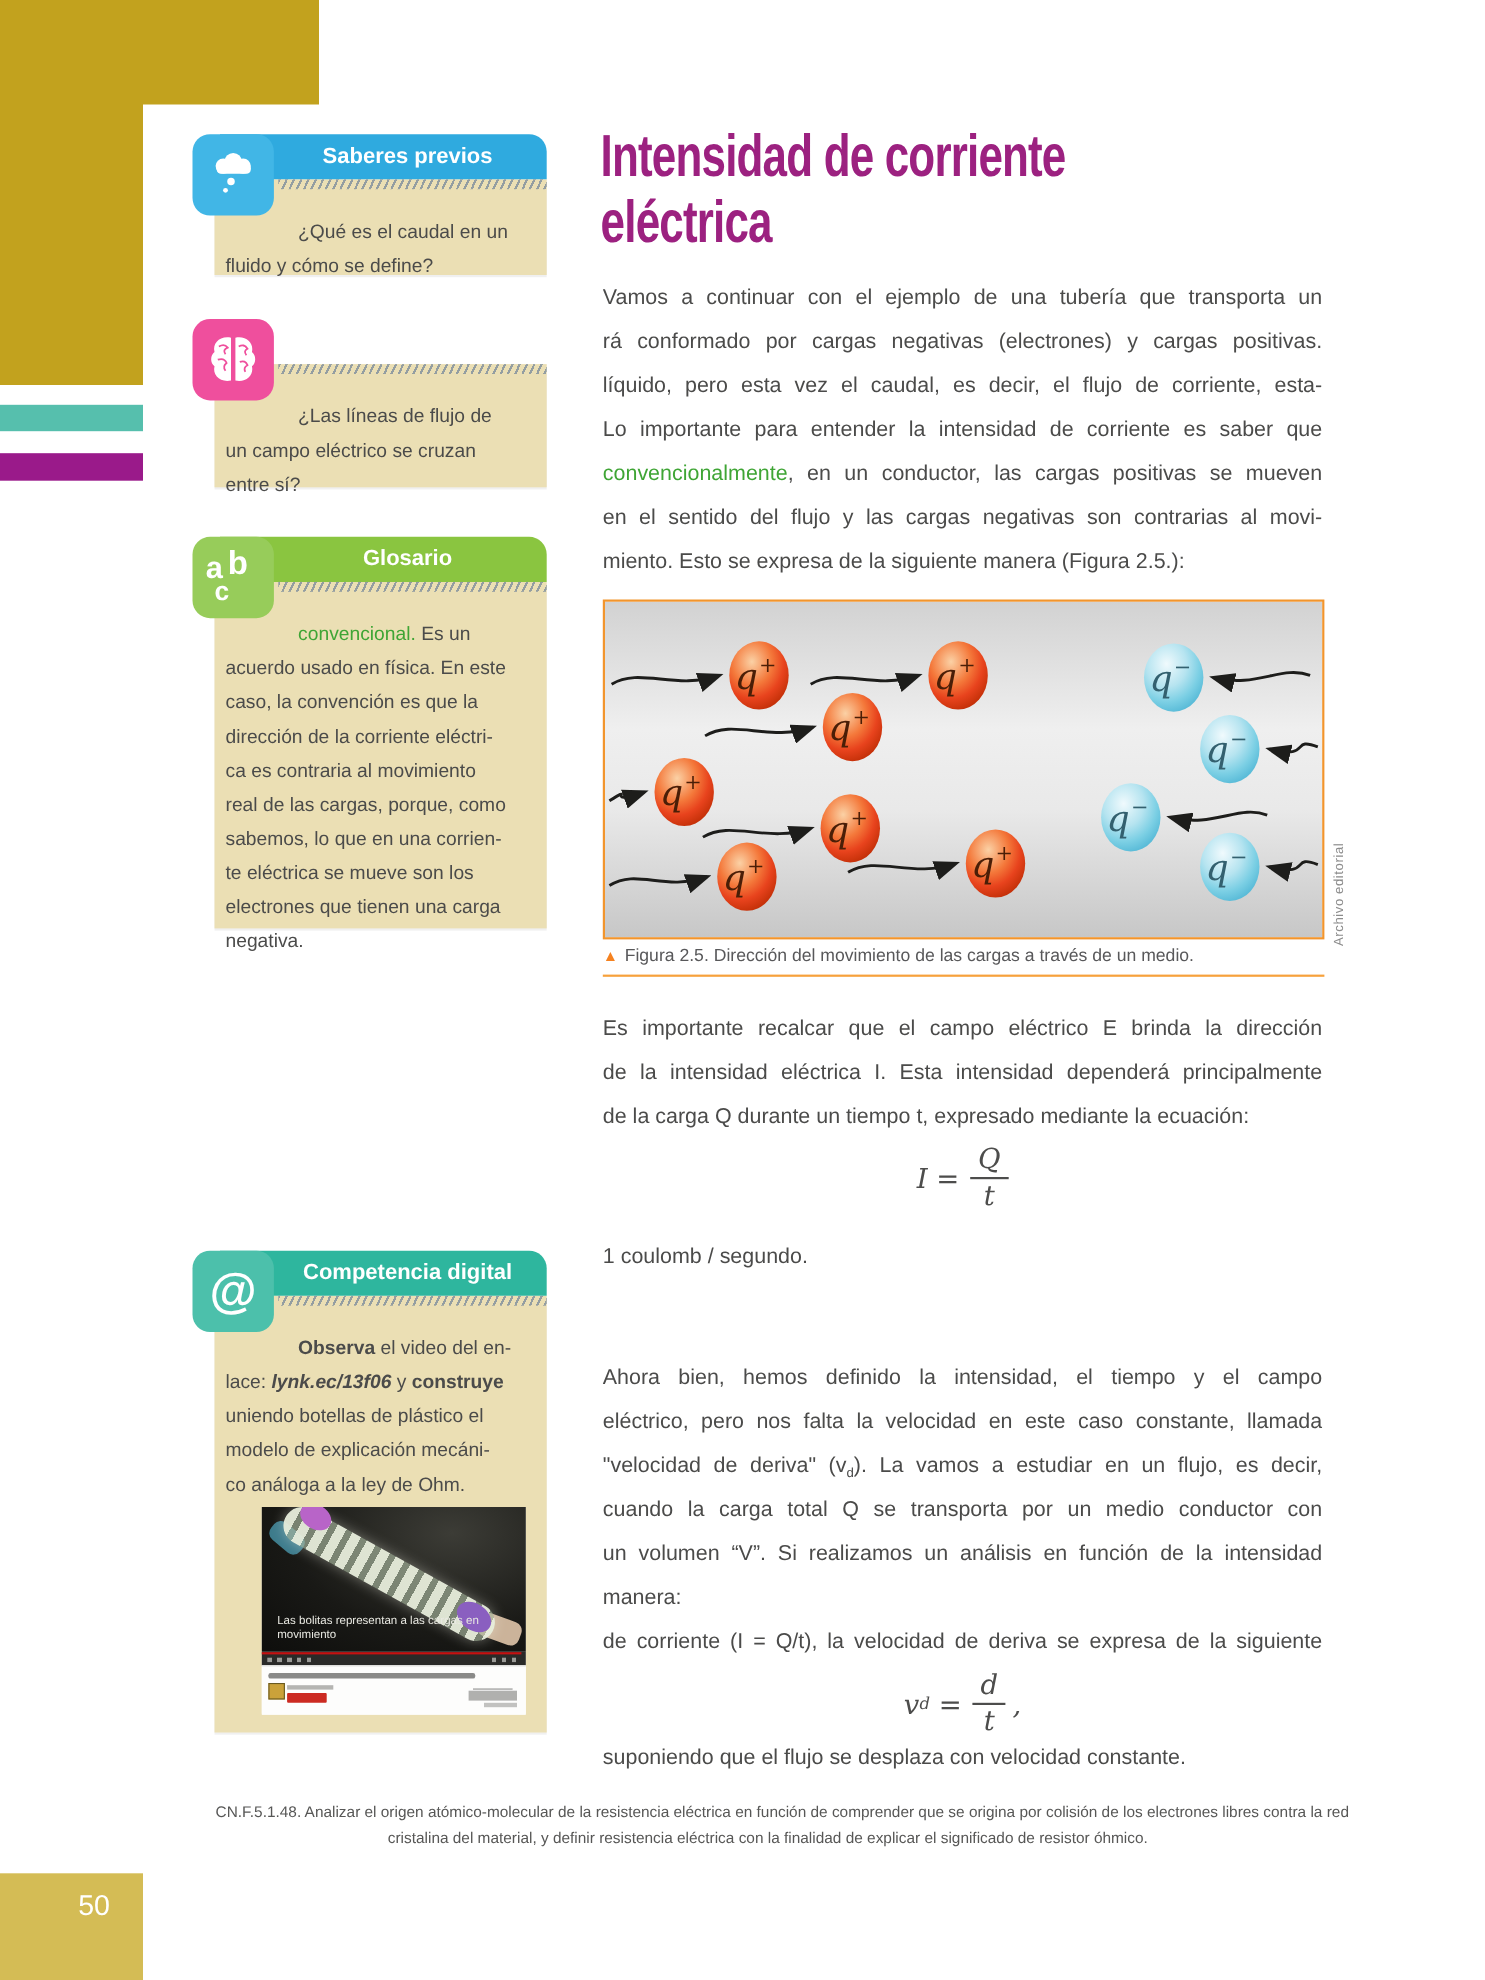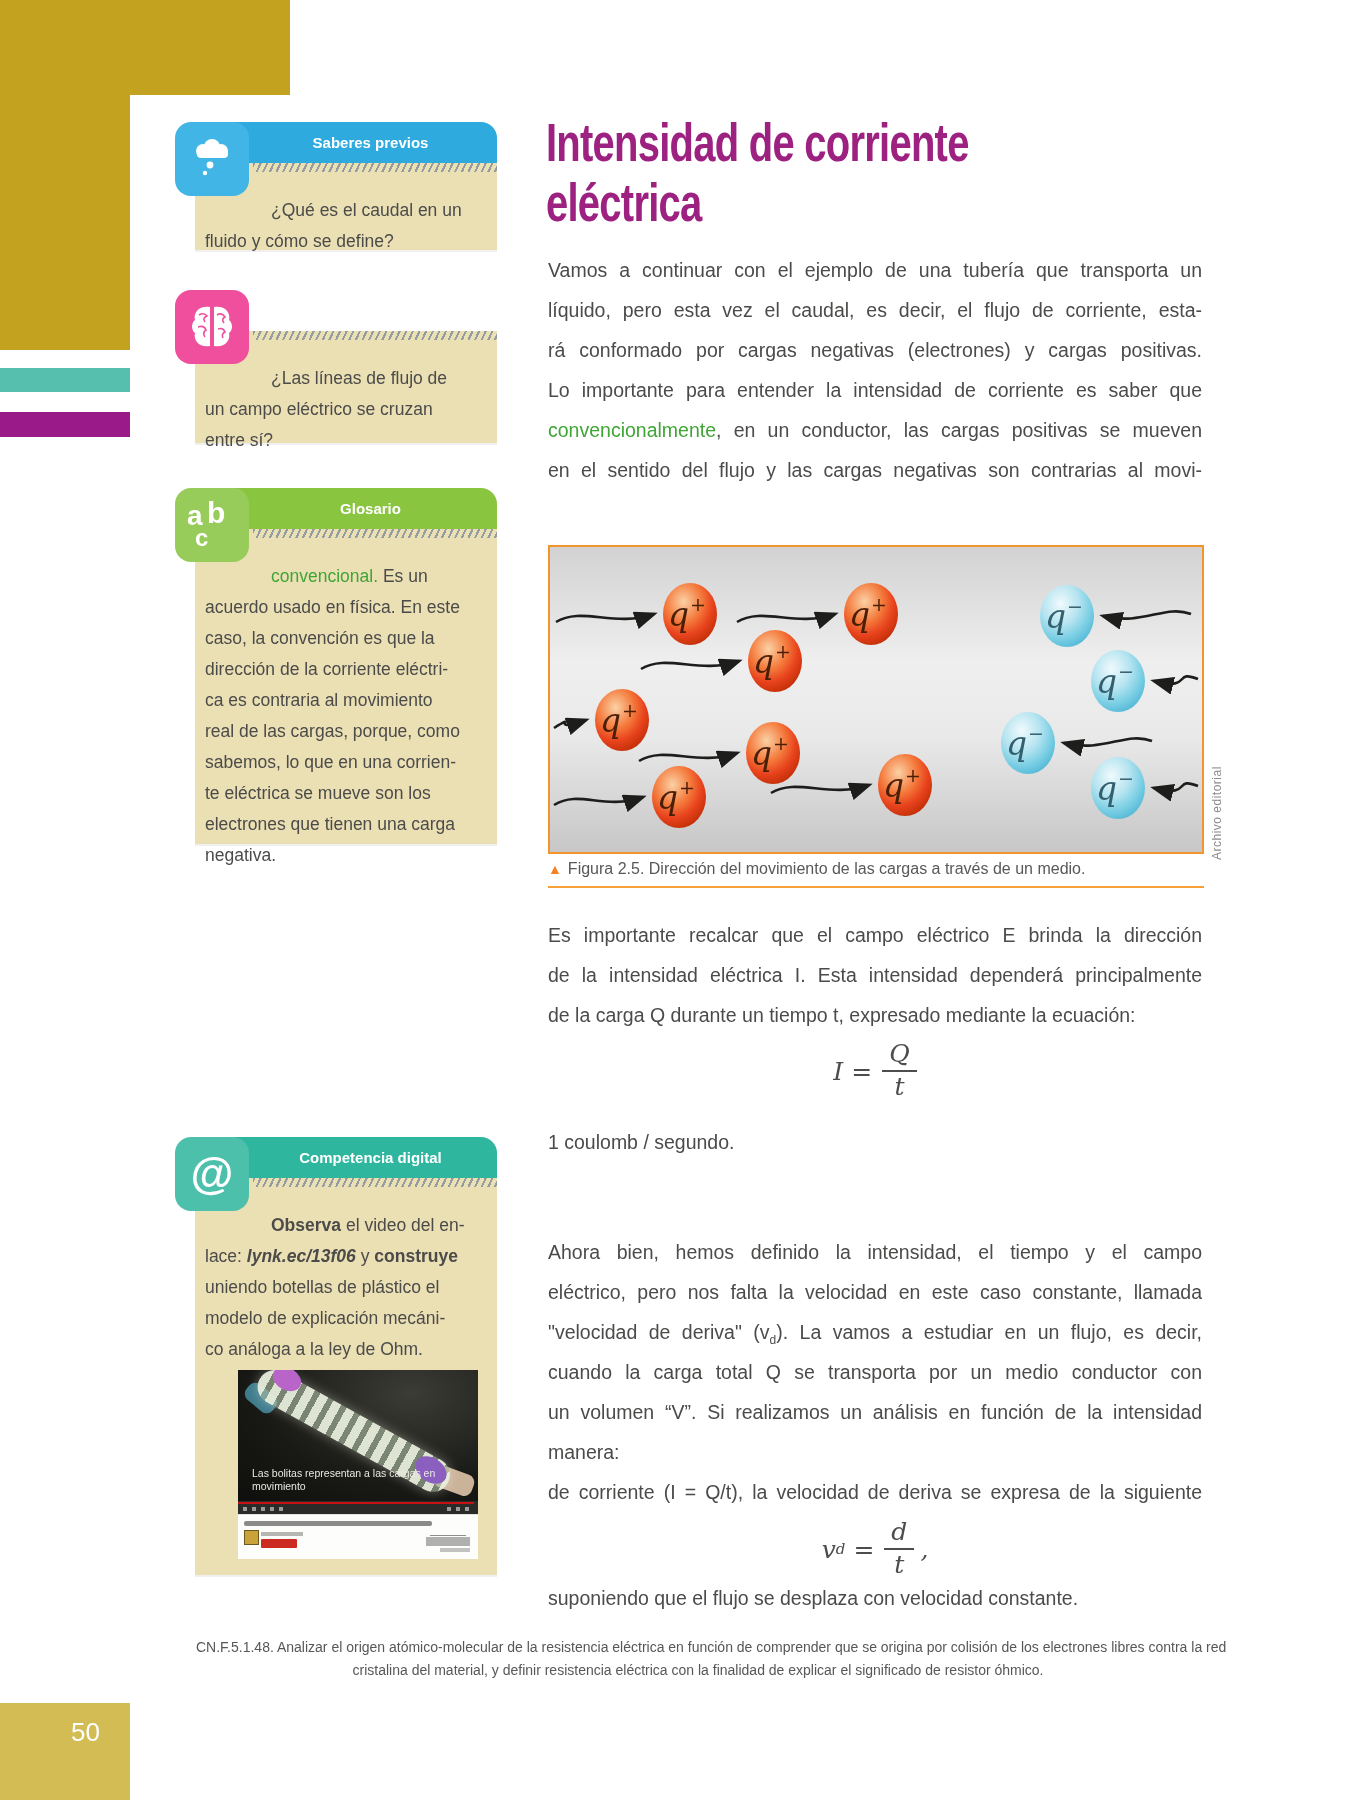--- a/index.html
+++ b/index.html
@@ -21,21 +21,21 @@
   .sbox{position:absolute;left:172px;width:330px;}
   .sb-body{
     position:absolute;left:23px;top:41px;width:302px;background:#ebdfb4;
     box-sizing:border-box;padding:12px 8px 0 10px;font-size:17.5px;line-height:31px;color:#4b4b4a;
     box-shadow:0 2px 0 rgba(0,0,0,.06);
   }
   .sb-body .line{white-space:nowrap;}
   .line.indent{padding-left:66px;margin-top:20px;}
   .sb-head{
     position:absolute;left:28px;top:0;width:297px;height:41px;border-radius:0 16px 0 0;
-    color:#ffffff;font-weight:bold;font-size:15px;display:flex;align-items:center;
+    color:#ffffff;font-weight:bold;font-size:20px;display:flex;align-items:center;
     justify-content:center;padding-left:44px;box-sizing:border-box;
   }
   .sb-hatch{
     position:absolute;left:81px;top:41px;width:244px;height:9px;
     background:repeating-linear-gradient(115deg,#84929e 0 2px,rgba(0,0,0,0) 2px 6px);
     opacity:.85;
   }
   .sb-icon{
     position:absolute;left:3px;top:0;width:74px;height:74px;border-radius:16px;
     display:flex;align-items:center;justify-content:center;
@@ -261,25 +261,26 @@
   </div>
 </div>
 
 <div class="main-title">
   <div>Intensidad de corriente</div>
   <div>eléctrica</div>
 </div>
 
 <div class="main-par" id="p1">
     <div class="line">Vamos a continuar con el ejemplo de una tubería que transporta un</div>
+    <div class="line">rá conformado por cargas negativas (electrones) y cargas positivas.</div>
     <div class="line">líquido, pero esta vez el caudal, es decir, el flujo de corriente, esta-</div>
-    <div class="line">rá conformado por cargas negativas (electrones) y cargas positivas.</div>
     <div class="line">Lo importante para entender la intensidad de corriente es saber que</div>
     <div class="line"><g>convencionalmente</g>, en un conductor, las cargas positivas se mueven</div>
     <div class="line">en el sentido del flujo y las cargas negativas son contrarias al movi-</div>
+    <div class="line last">miento. Esto se expresa de la siguiente manera (Figura 2.5.):</div>
   </div>
 
 <div class="figure-frame">
   <svg width="652" height="305" viewBox="0 0 652 305" id="figure-canvas">
     <defs>
       <radialGradient id="gradPos" cx="38%" cy="30%" r="75%">
         <stop offset="0%" stop-color="#fbd1a5"></stop>
         <stop offset="45%" stop-color="#f4793b"></stop>
         <stop offset="72%" stop-color="#e8431d"></stop>
         <stop offset="100%" stop-color="#c02e06"></stop>

